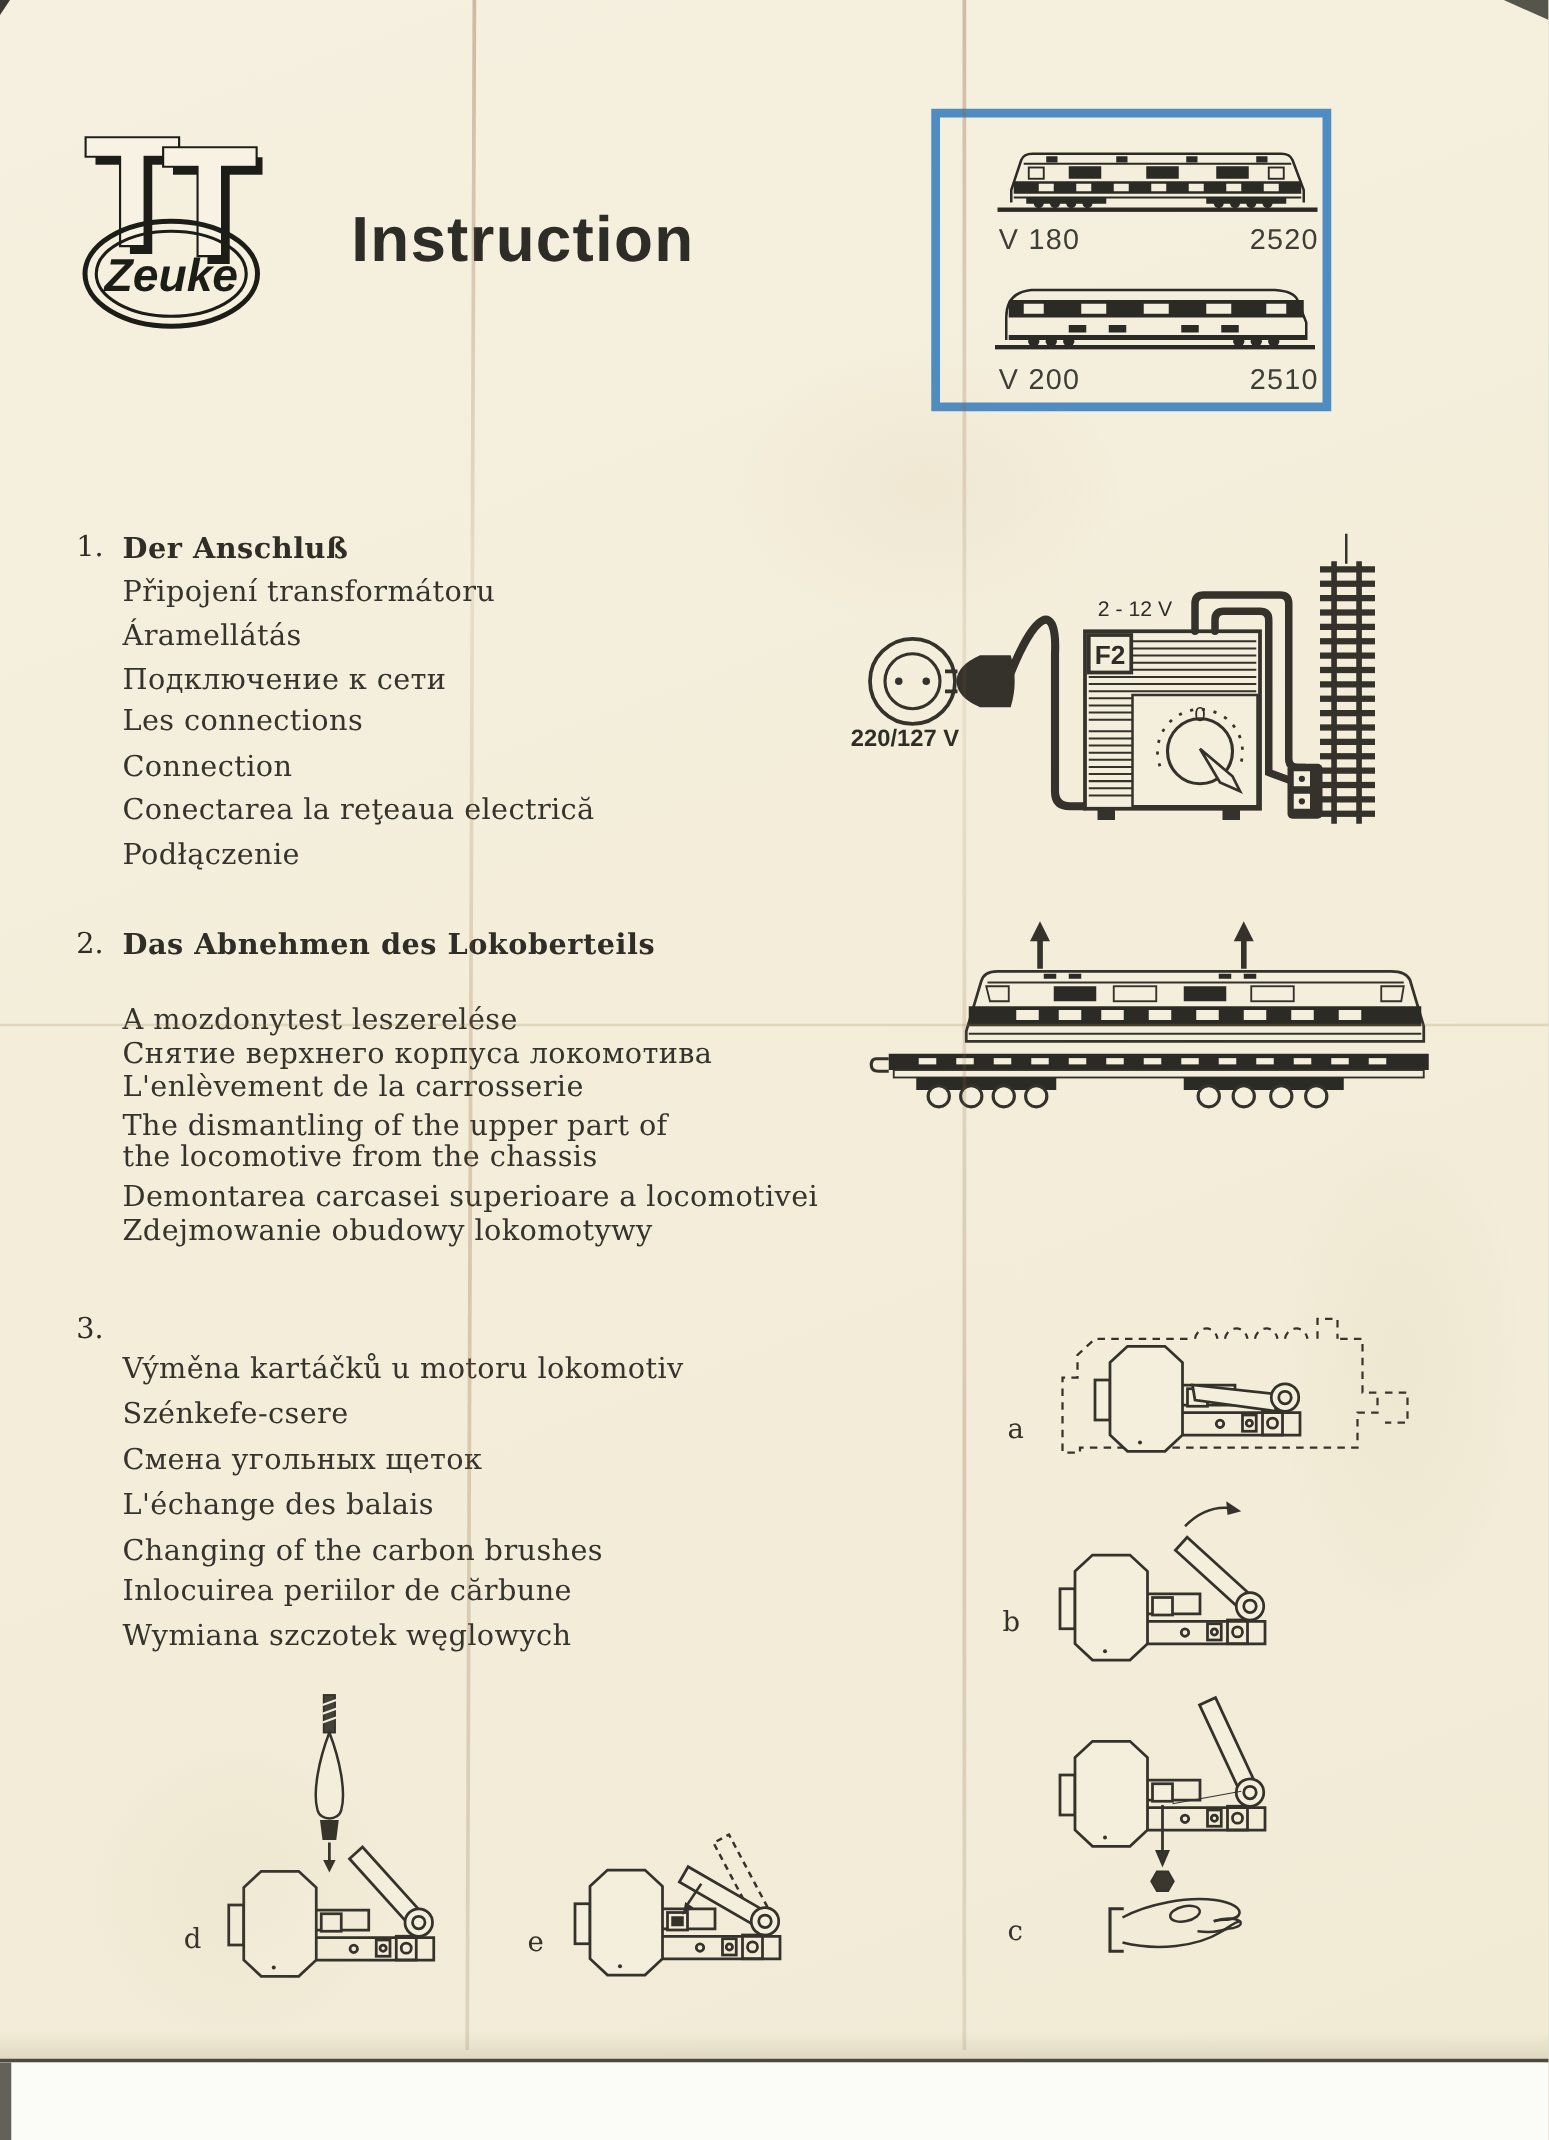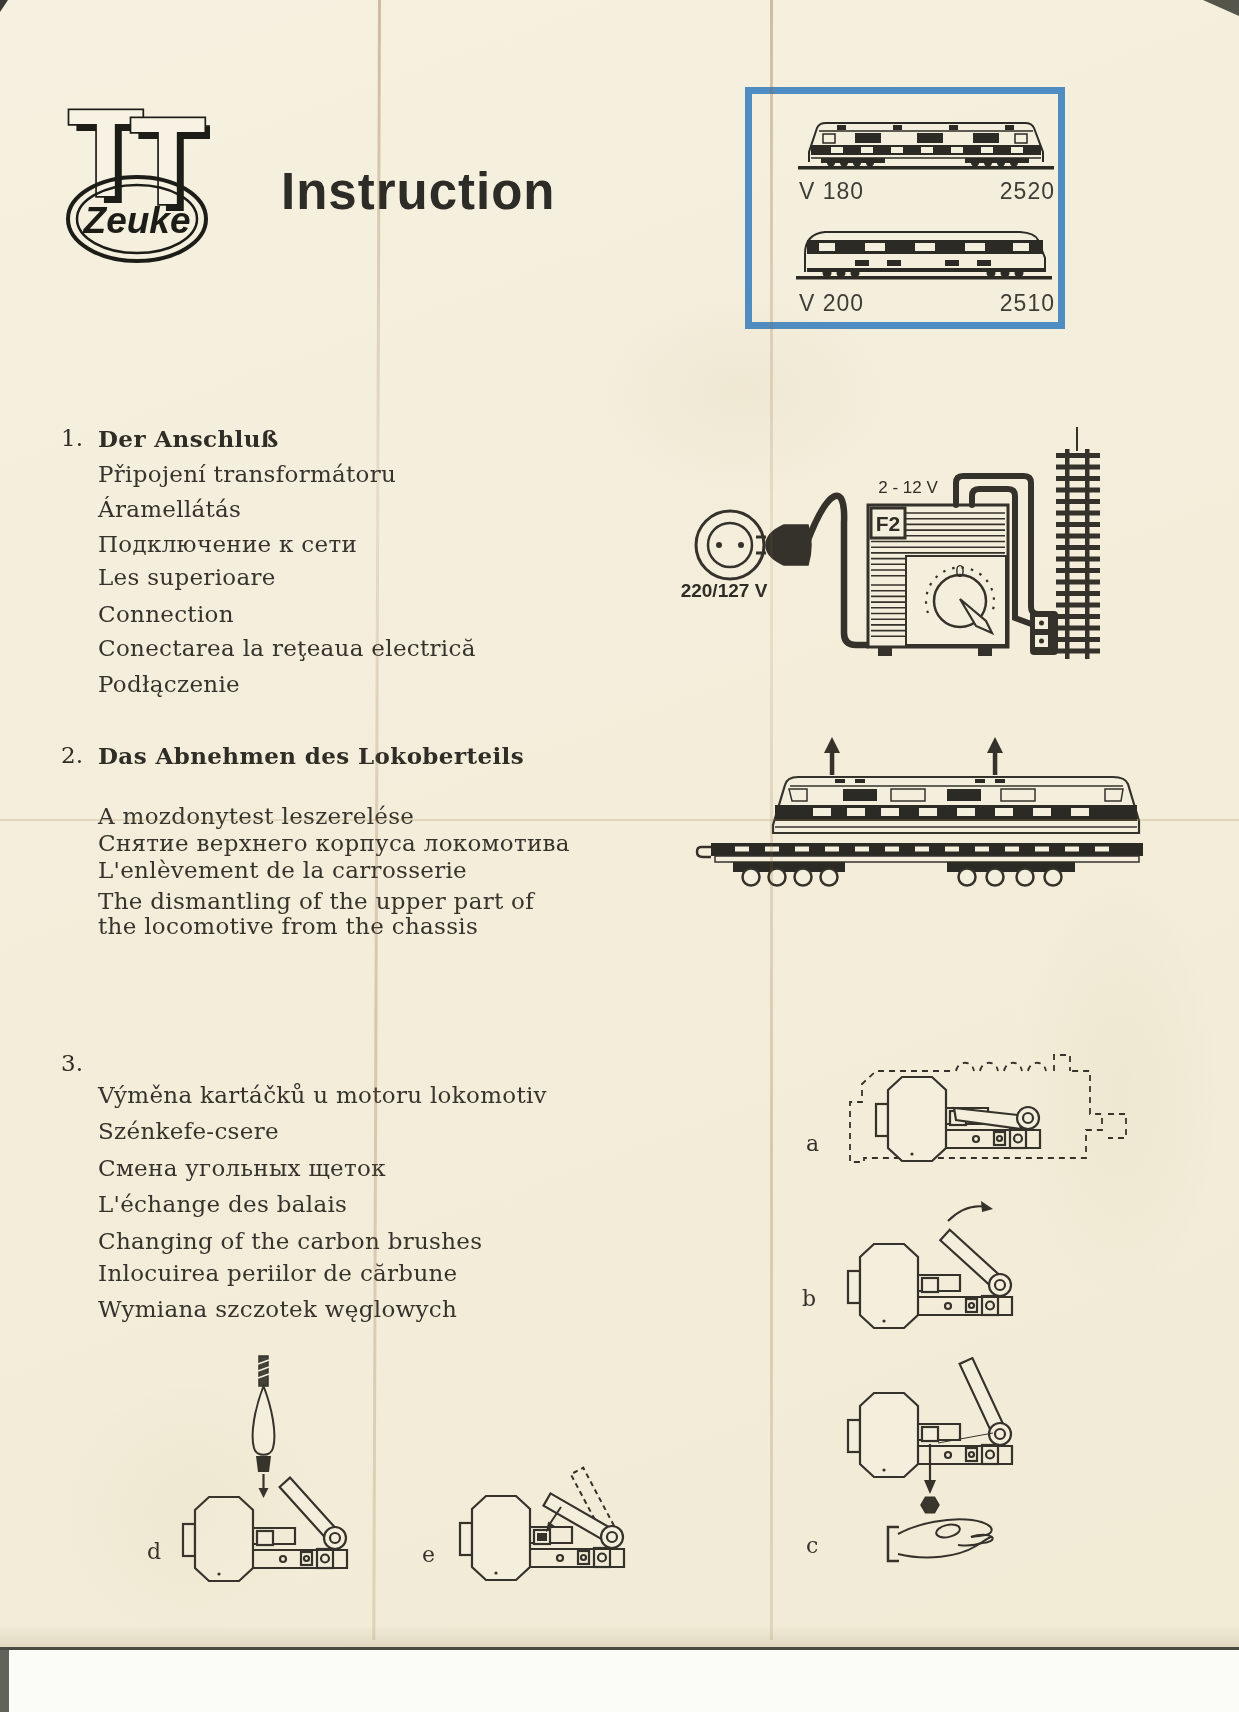--- a/index.html
+++ b/index.html
@@ -143,32 +143,34 @@
       <span>V 200</span>
       <span>2510</span>
     </div>
   </div>
 
   <div class="abs sec-num" style="left:61px;top:425px">1.</div>
   <div class="abs sec-head" style="left:98px;top:425px">Der Anschluß</div>
   <div class="abs sec-line" style="left:98px;top:461px">Připojení transformátoru</div>
   <div class="abs sec-line" style="left:98px;top:496px">Áramellátás</div>
   <div class="abs sec-line" style="left:98px;top:531px">Подключение к сети</div>
-  <div class="abs sec-line" style="left:98px;top:564px">Les superioare</div>
+  <div class="abs sec-line" style="left:98px;top:564px">Les connections</div>
   <div class="abs sec-line" style="left:98px;top:601px">Connection</div>
   <div class="abs sec-line" style="left:98px;top:635px">Conectarea la reţeaua electrică</div>
   <div class="abs sec-line" style="left:98px;top:671px">Podłączenie</div>
 
   <div class="abs sec-num" style="left:61px;top:742px">2.</div>
   <div class="abs sec-head" style="left:98px;top:742px">Das Abnehmen des Lokoberteils</div>
   <div class="abs sec-line" style="left:98px;top:803px">A mozdonytest leszerelése</div>
   <div class="abs sec-line" style="left:98px;top:830px">Снятие верхнего корпуса локомотива</div>
   <div class="abs sec-line" style="left:98px;top:857px">L'enlèvement de la carrosserie</div>
   <div class="abs sec-line" style="left:98px;top:888px">The dismantling of the upper part of</div>
   <div class="abs sec-line" style="left:98px;top:913px">the locomotive from the chassis</div>
+  <div class="abs sec-line" style="left:98px;top:945px">Demontarea carcasei superioare a locomotivei</div>
+  <div class="abs sec-line" style="left:98px;top:972px">Zdejmowanie obudowy lokomotywy</div>
 
   <div class="abs sec-num" style="left:61px;top:1050px">3.</div>
   <div class="abs sec-line" style="left:98px;top:1082px">Výměna kartáčků u motoru lokomotiv</div>
   <div class="abs sec-line" style="left:98px;top:1118px">Szénkefe-csere</div>
   <div class="abs sec-line" style="left:98px;top:1155px">Смена угольных щеток</div>
   <div class="abs sec-line" style="left:98px;top:1191px">L'échange des balais</div>
   <div class="abs sec-line" style="left:98px;top:1228px">Changing of the carbon brushes</div>
   <div class="abs sec-line" style="left:98px;top:1260px">Inlocuirea periilor de cărbune</div>
   <div class="abs sec-line" style="left:98px;top:1296px">Wymiana szczotek węglowych</div>
 

